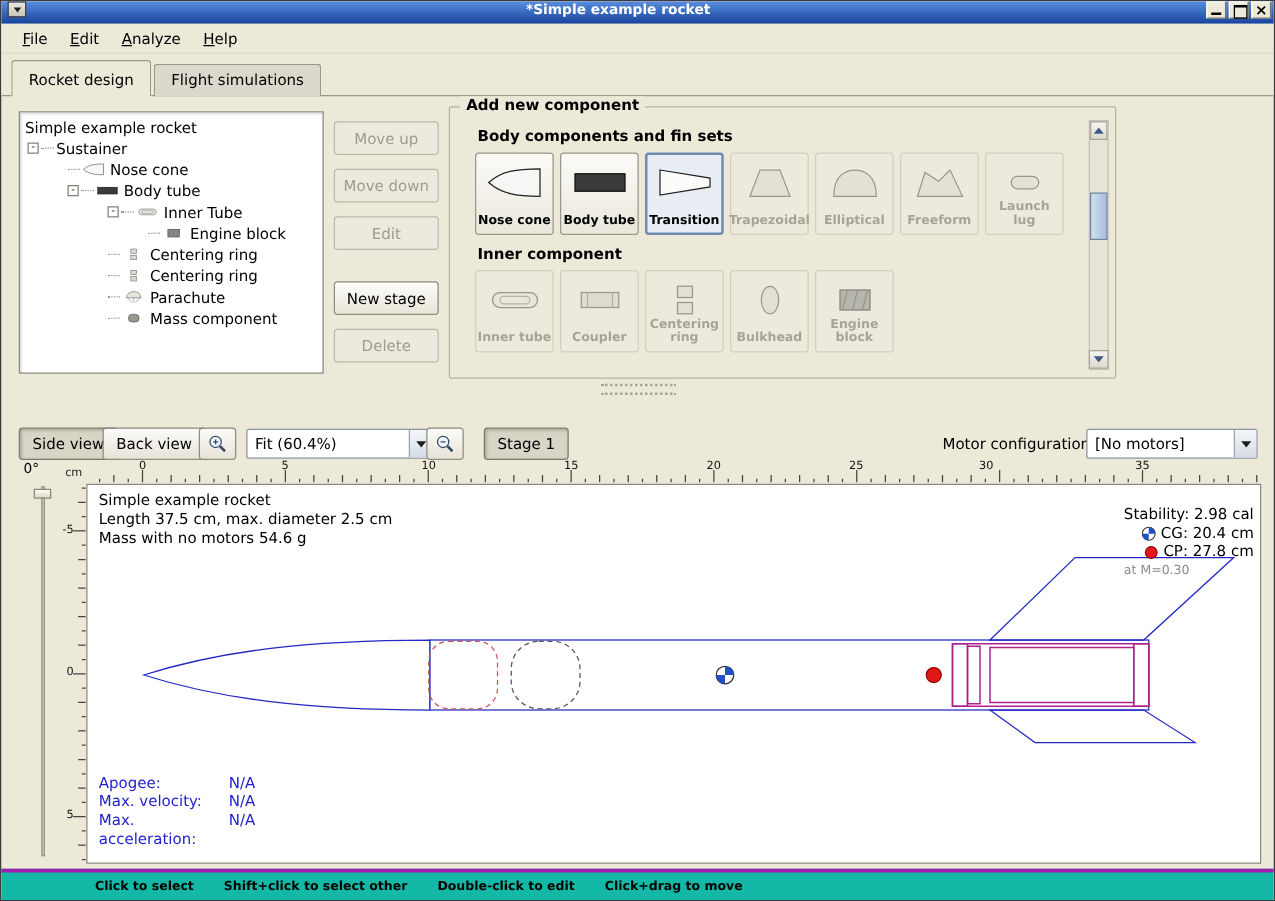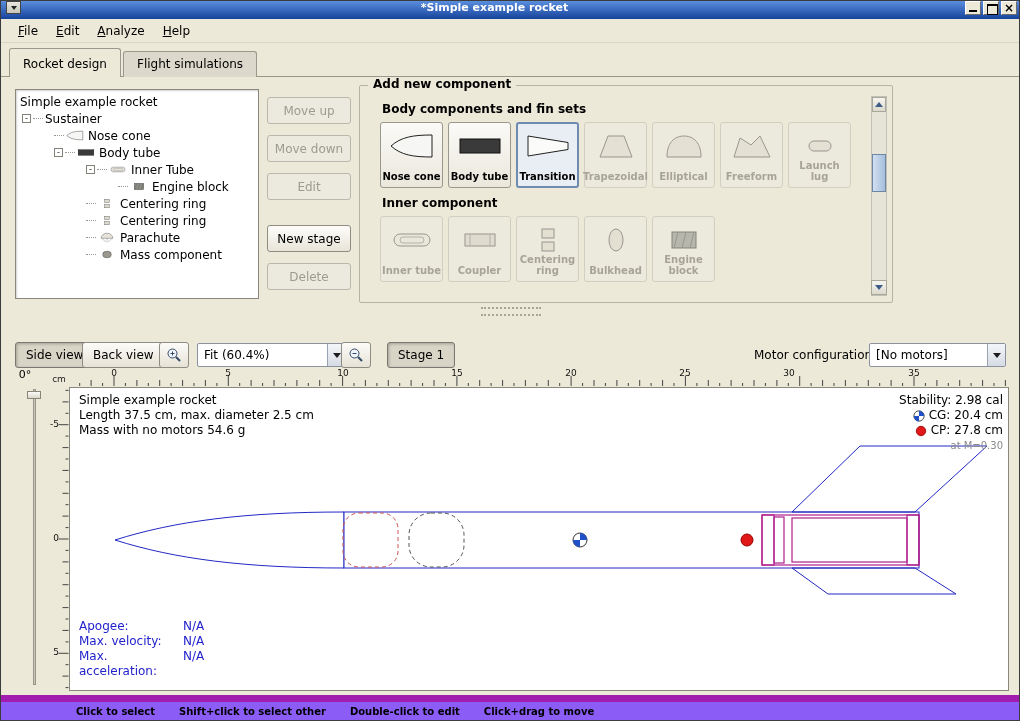--- a/index.html
+++ b/index.html
@@ -83,29 +83,29 @@
   .rot-track{position:absolute;left:6px;top:0;bottom:0;width:3px;background:#cac7ba;border:1px solid #98968a}
   .rot-thumb{position:absolute;left:0;top:2px;width:14px;height:8px;background:linear-gradient(#fbfaf7,#dcd8ca);border:1px solid #888678;cursor:pointer}
   .ruler-corner{position:absolute;left:48px;top:367px;width:20px;height:18px;font-size:9px;text-align:center;padding-top:6px;color:#222}
   .ruler-top{position:absolute;left:68px;top:367px;width:940px;height:18px}
   .ruler-left{position:absolute;left:48px;top:386px;width:20px;height:304px}
   .ruler-num{position:absolute;font-size:9px;color:#111}
   .ruler-top .ruler-num{top:0;transform:translateX(-50%)}
   .ruler-left .ruler-num{left:0;width:10px;text-align:right}
   .canvas{position:absolute;left:68px;top:386px;width:940px;height:304px;background:#fff;border:1px solid #8a887c;overflow:hidden}
   .canvas-info{position:absolute;left:9px;top:5px;font-size:12px;line-height:15px}
-  .canvas-legend{position:absolute;right:5px;top:5px;font-size:12px;line-height:15px;text-align:right}
+  .canvas-legend{position:absolute;right:5px;top:16px;font-size:12px;line-height:15px;text-align:left}
   .legend-row{display:flex;justify-content:flex-end;align-items:center;gap:4px}
   .mach{color:#8a8a8a;font-size:10px}
   .canvas-results{position:absolute;left:9px;bottom:11px;color:#2222cc;font-size:12px;line-height:15px}
   .result-row{display:flex}
   .result-label{width:104px}
 
   
-  .statusbar{position:absolute;left:0;right:0;top:694px;height:25px;border-top:7px solid #a21caf;display:flex;gap:24px;align-items:center;padding-left:75px;font-size:10px;font-weight:bold;background:#8b5cf6}
+  .statusbar{position:absolute;left:0;right:0;top:694px;height:25px;border-top:3px solid #a21caf;display:flex;gap:24px;align-items:center;padding-left:75px;font-size:10px;font-weight:bold;background:#14b8a6}
 </style>
 </head>
 <body>
 
 <div class="window">
 
   <div class="titlebar">
     <div class="app-icon"></div>
     <div class="title-text">*Simple example rocket</div>
     <div class="win-btns">

